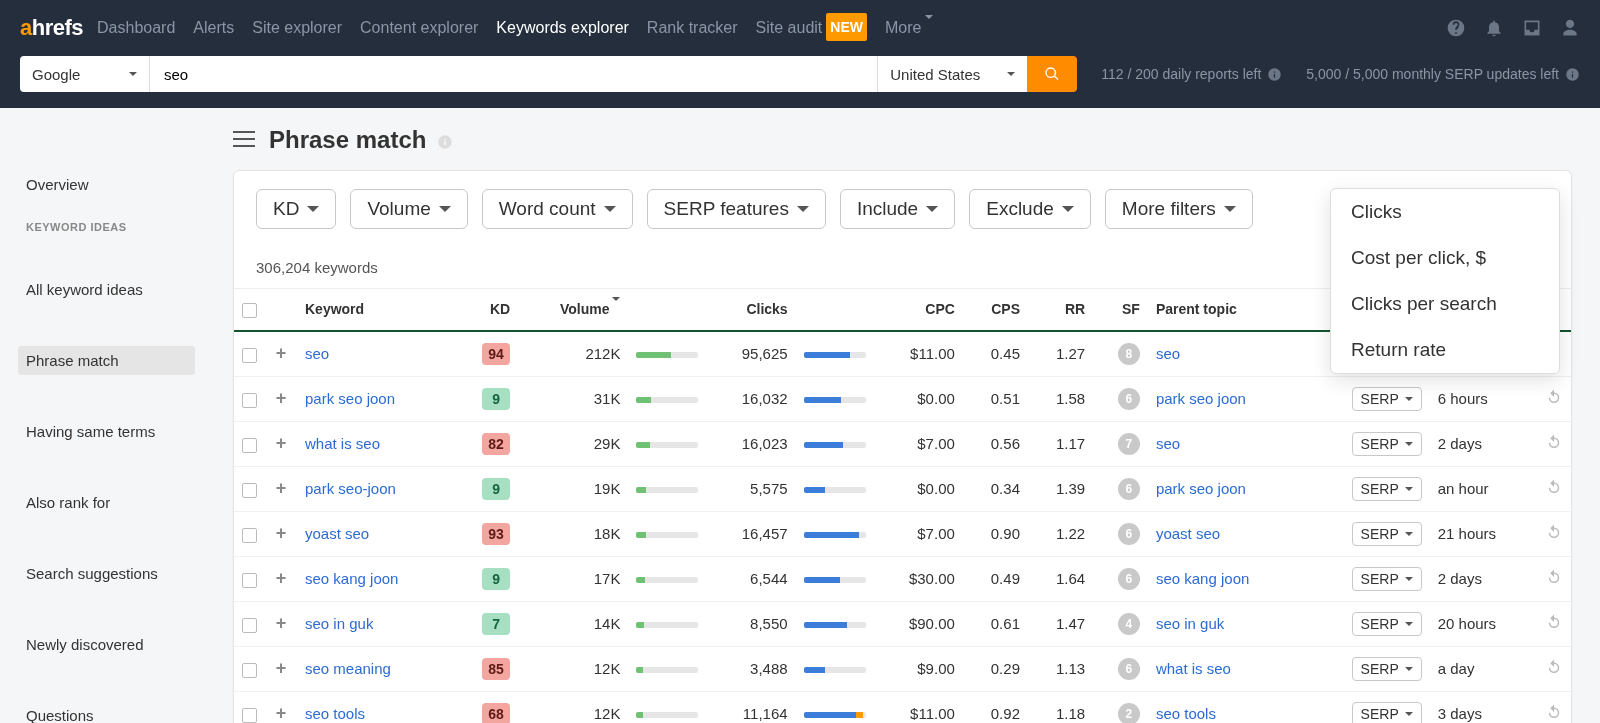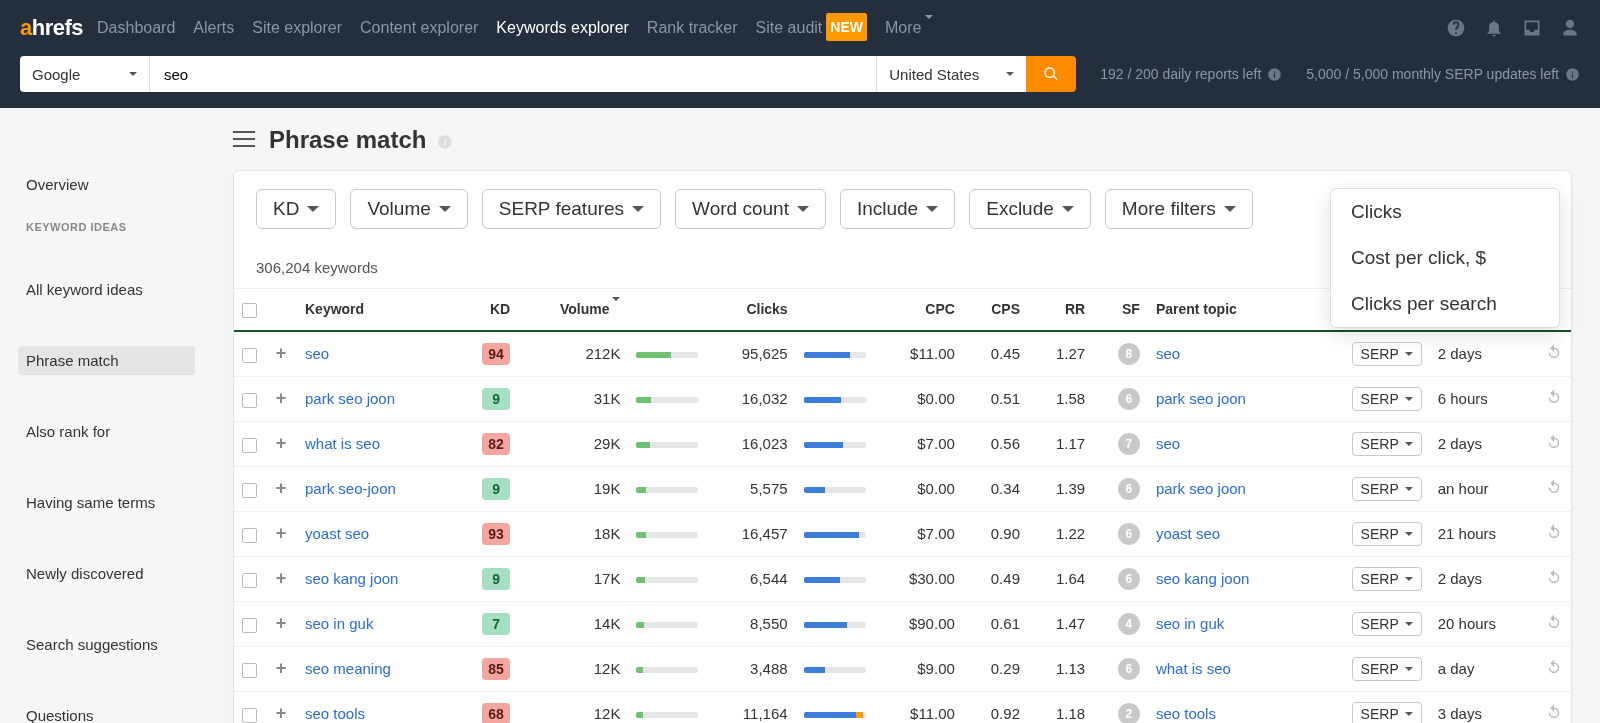--- a/index.html
+++ b/index.html
@@ -110,44 +110,44 @@
   <div class="country-select">
     <span>United States</span>
       <span class="caret sm"></span>
   </div>
   <button class="search-btn">
     <svg viewBox="0 0 24 24">
         <path d="M10 2a8 8 0 105.29 14l5 5 1.42-1.42-5-5A8 8 0 0010 2zm0 2a6 6 0 11-6 6 6 6 0 016-6z"></path>
       </svg>
   </button>
   <div class="usage">
-    <span>192 / 200 daily reports left</span>
+    <span>112 / 200 daily reports left</span>
     <svg viewBox="0 0 24 24">
         <path d="M12 2a10 10 0 1010 10A10 10 0 0012 2zm1 15h-2v-6h2zm0-8h-2V7h2z"></path>
       </svg>
   </div>
   <div class="usage">
     <span>5,000 / 5,000 monthly SERP updates left</span>
     <svg viewBox="0 0 24 24">
         <path d="M12 2a10 10 0 1010 10A10 10 0 0012 2zm1 15h-2v-6h2zm0-8h-2V7h2z"></path>
       </svg>
   </div>
 </div>
 
 <div class="wrap">
   <aside class="sidebar">
     <a class="sb-item">Overview</a>
     <div id="sidebar-groups">
         <div class="sb-heading">KEYWORD IDEAS</div>
         <a class="sb-item">All keyword ideas</a>
         <a class="sb-item active">Phrase match</a>
+        <a class="sb-item">Having same terms</a>
         <a class="sb-item">Also rank for</a>
-        <a class="sb-item">Having same terms</a>
+        <a class="sb-item">Search suggestions</a>
         <a class="sb-item">Newly discovered</a>
-        <a class="sb-item">Search suggestions</a>
         <a class="sb-item">Questions</a>
         <div class="sb-divider"></div>
         <div class="sb-heading">TRAFFIC SHARE</div>
         <a class="sb-item">By pages</a>
         <a class="sb-item">By domains</a>
       </div>
   </aside>
 
   <main class="main">
     <div class="page-header">
@@ -169,25 +169,25 @@
       <div class="filters" id="filters">
           <div class="filter-btn">
             <span>KD</span>
             <span class="caret"></span>
           </div>
           <div class="filter-btn">
             <span>Volume</span>
             <span class="caret"></span>
           </div>
           <div class="filter-btn">
+            <span>Word count</span>
+            <span class="caret"></span>
+          </div>
+          <div class="filter-btn">
             <span>SERP features</span>
-            <span class="caret"></span>
-          </div>
-          <div class="filter-btn">
-            <span>Word count</span>
             <span class="caret"></span>
           </div>
           <div class="filter-btn">
             <span>Include</span>
             <span class="caret"></span>
           </div>
           <div class="filter-btn">
             <span>Exclude</span>
             <span class="caret"></span>
           </div>
@@ -408,15 +408,16 @@
                 </svg></td>
             </tr>
           </tbody>
       </table>
     </div>
 
     <div class="dropdown" id="more-filters-dd" style="top:80px;right:40px;">
         <div class="dd-item">Clicks</div>
         <div class="dd-item">Cost per click, $</div>
         <div class="dd-item">Clicks per search</div>
+        <div class="dd-item">Return rate</div>
       </div>
   </main>
 </div>
 
 </body></html>

